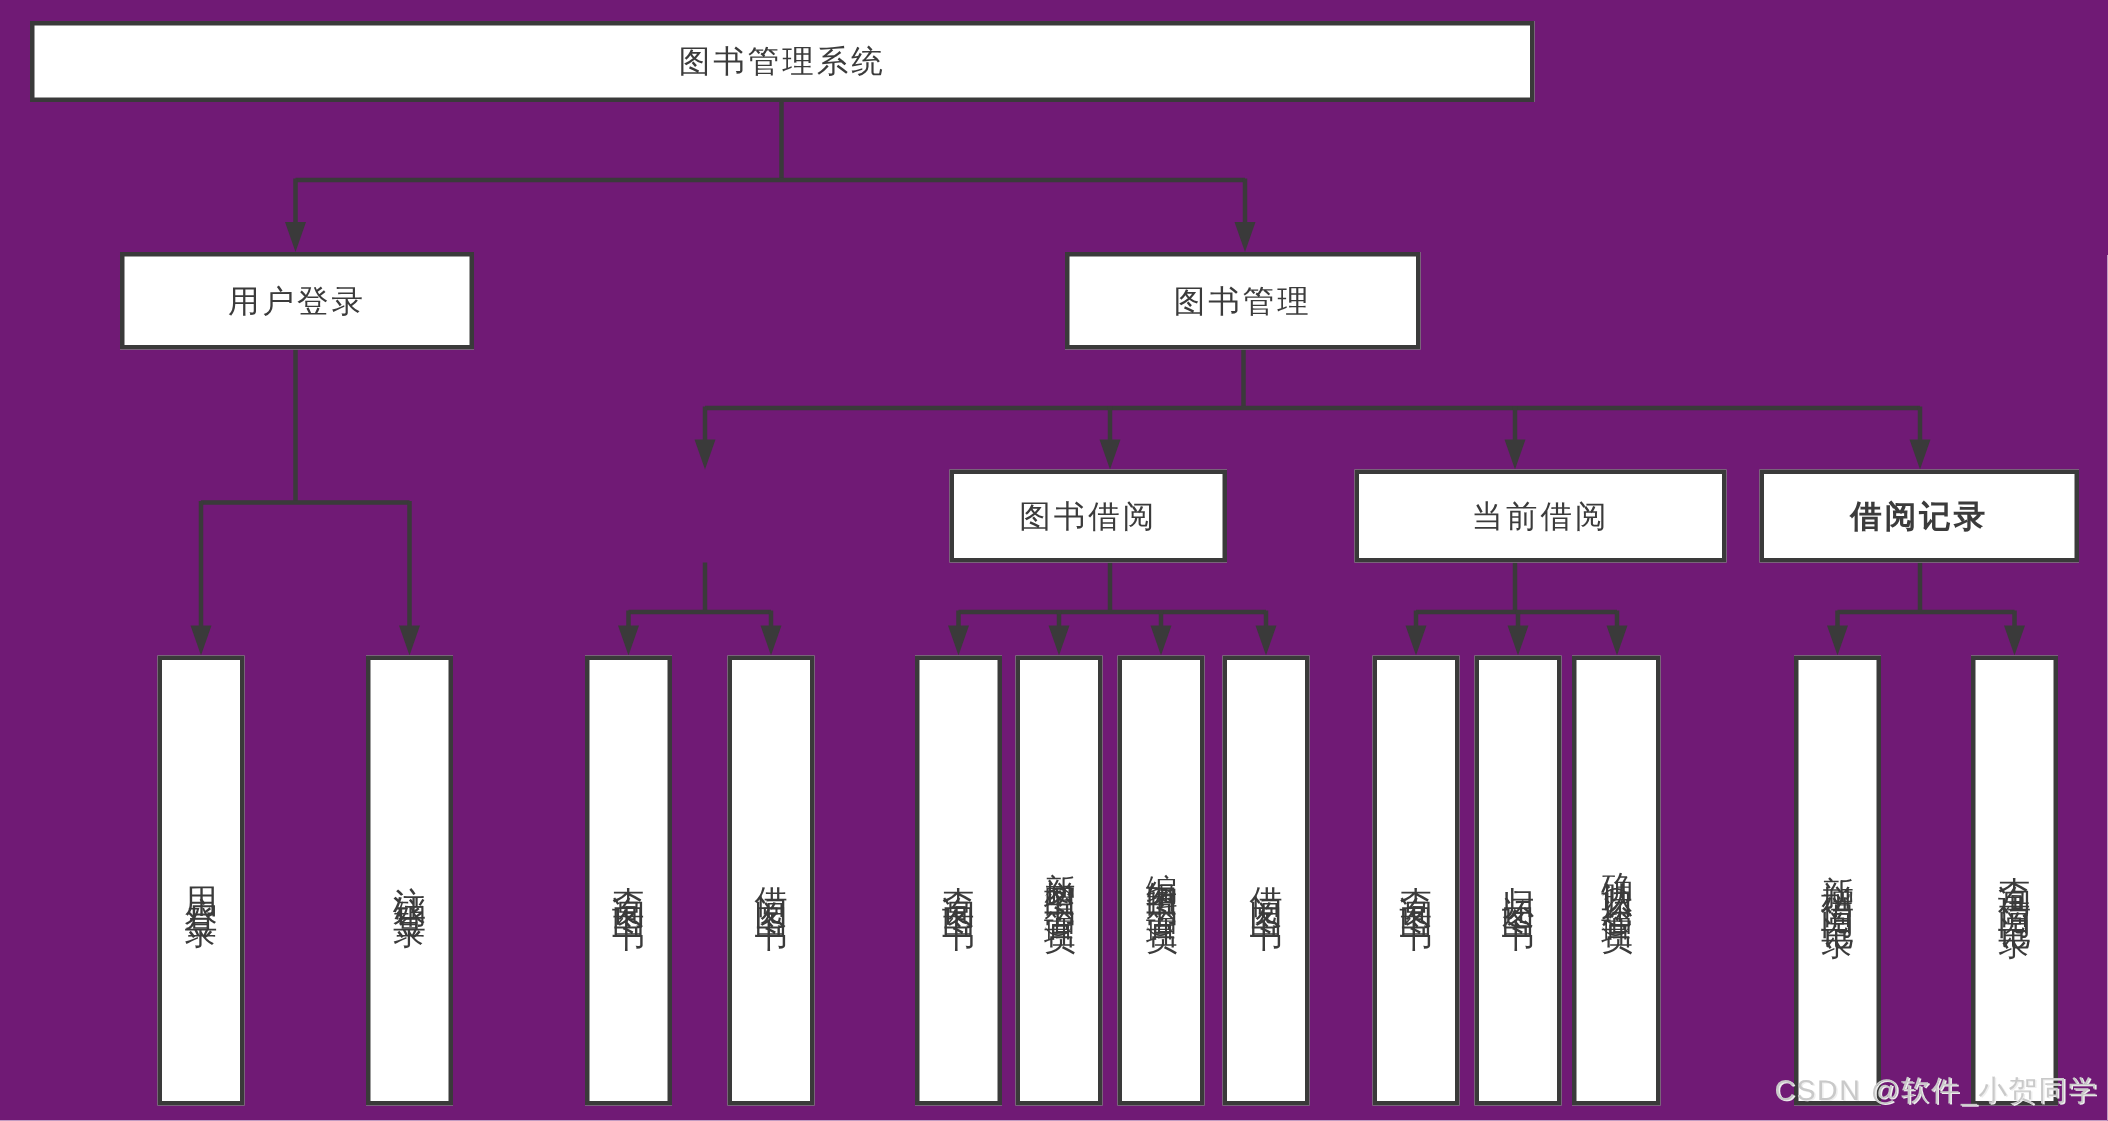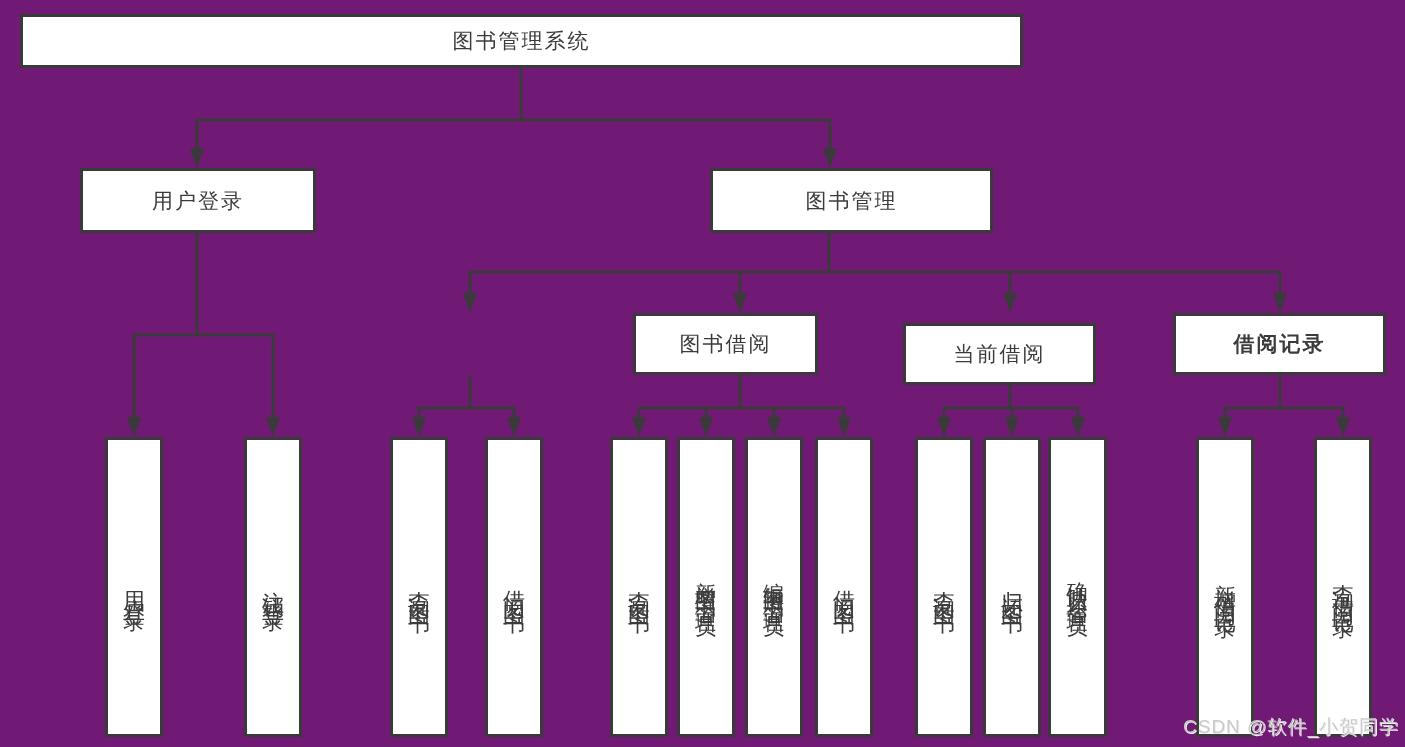--- a/index.html
+++ b/index.html
@@ -140,28 +140,28 @@
     </g>
   </svg>
 
   <div class="box" style="left:20px; top:14px; width:1003px; height:54px;">
     <span class="h-label">图书管理系统</span>
   </div>
 
   <div class="box" style="left:80px; top:168px; width:236px; height:65px;">
     <span class="h-label">用户登录</span>
   </div>
-  <div class="box" style="left:710px; top:168px; width:283px; height:65px;">
+  <div class="box" style="left:710px; top:168px; width:237px; height:65px;">
     <span class="h-label">图书管理</span>
   </div>
 
   <div class="box" style="left:633px; top:313px; width:185px; height:62px;">
     <span class="h-label">图书借阅</span>
   </div>
-  <div class="box" style="left:903px; top:323px; width:193px; height:62px;">
+  <div class="box" style="left:903px; top:313px; width:248px; height:62px;">
     <span class="h-label">当前借阅</span>
   </div>
   <div class="box" style="left:1173px; top:313px; width:213px; height:62px;font-weight:bold;">
     <span class="h-label">借阅记录</span>
   </div>
 
   <div class="box leaf" style="left:105px; top:437px; width:58px; height:300px;">
     <span class="v-label">用户登录</span>
   </div>
   <div class="box leaf" style="left:244px; top:437px; width:58px; height:300px;">

